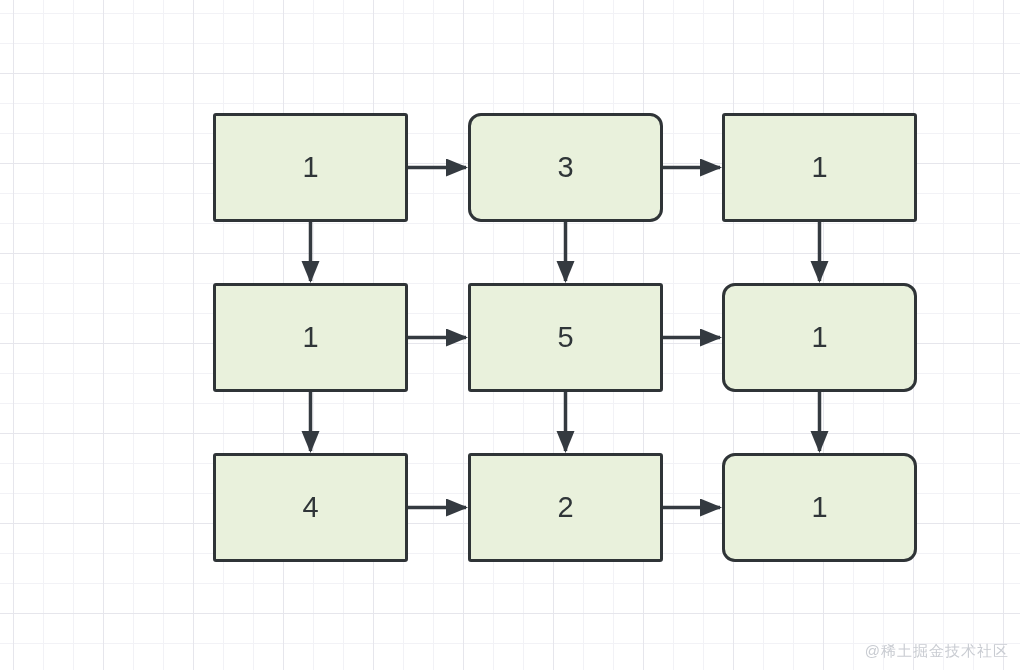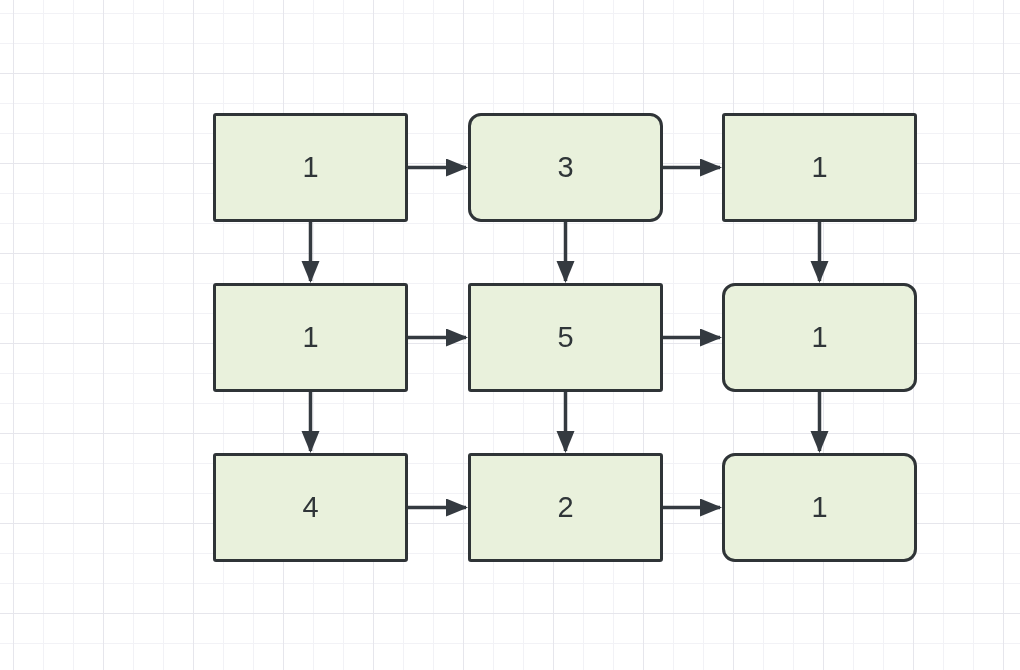--- a/index.html
+++ b/index.html
@@ -101,13 +101,14 @@
         <span>4</span>
       </div>
       <div class="node" style="left: 468px; top: 453px;">
         <span>2</span>
       </div>
       <div class="node rounded" style="left: 722px; top: 453px;">
         <span>1</span>
       </div>
     </div>
 
+  <div class="watermark">@稀土掘金技术社区</div>
 </div>
 
 </body></html>

